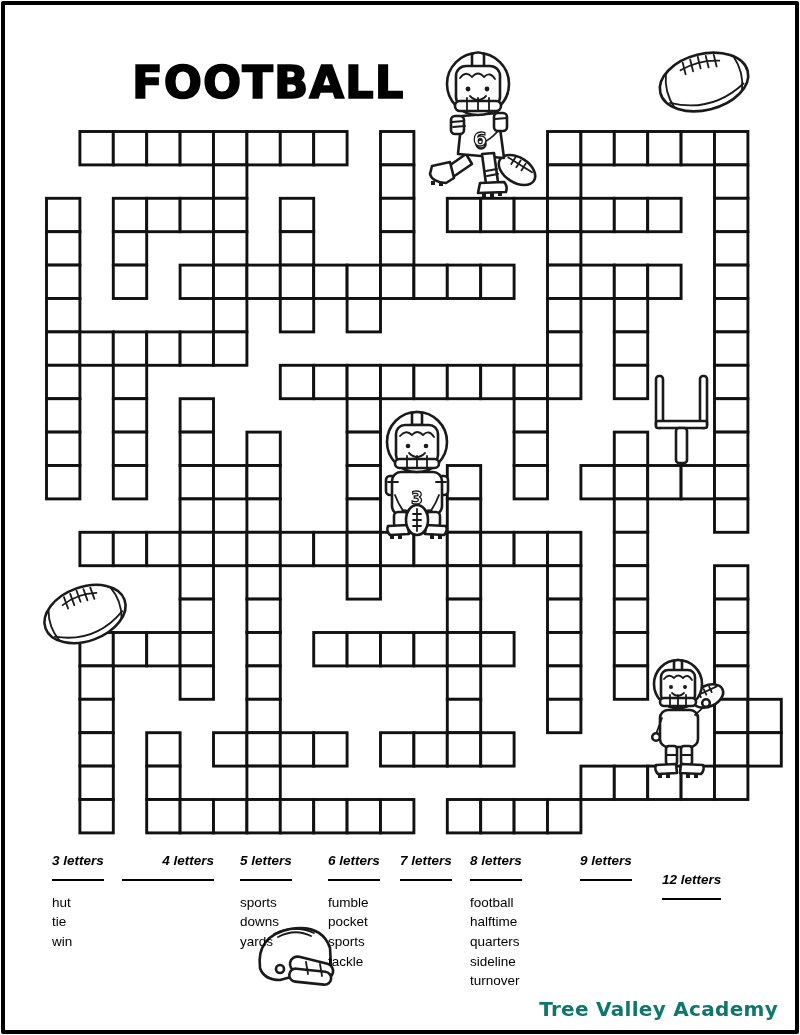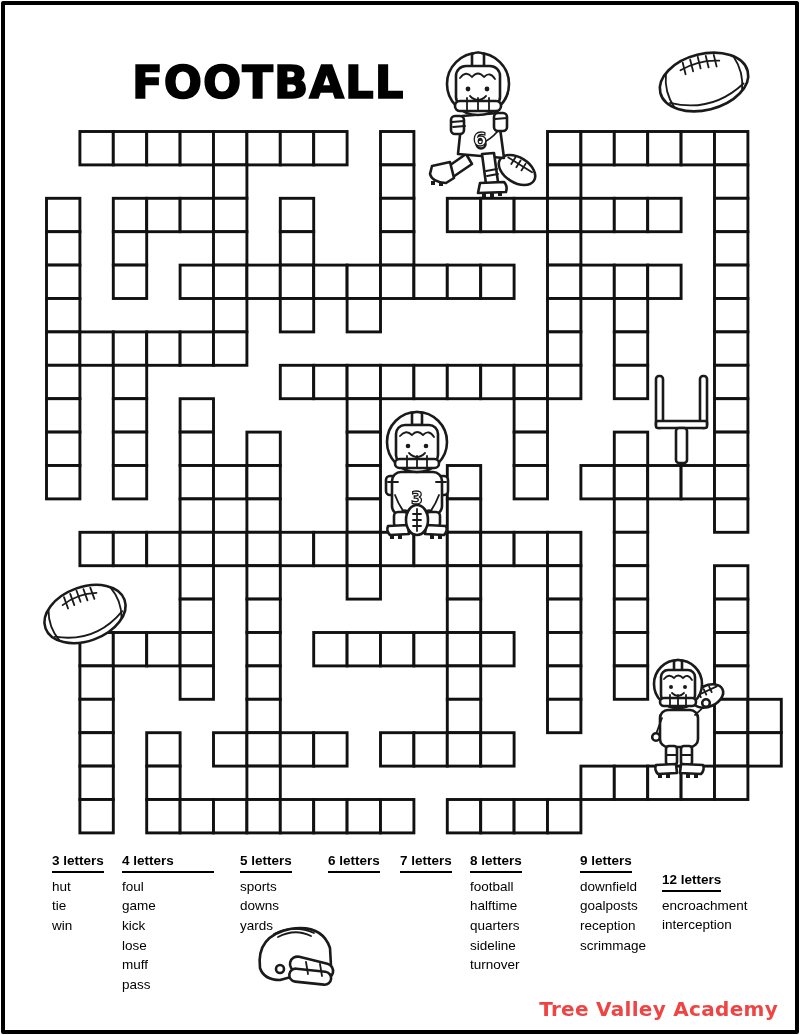--- a/index.html
+++ b/index.html
@@ -21,23 +21,23 @@
   svg.art * { vector-effect:none; }
   .ink { stroke:#1a1a1a; stroke-width:2.6; fill:#fff; stroke-linejoin:round; stroke-linecap:round; }
   .ink-thin { stroke:#1a1a1a; stroke-width:1.8; fill:none; stroke-linecap:round; }
   .ink-fill { fill:#1a1a1a; stroke:none; }
   .jersey-num { font-family:"DejaVu Sans",sans-serif; font-weight:bold; fill:#fff;
     stroke:#1a1a1a; stroke-width:1.3; }
   #gridsvg { position:absolute; left:0; top:0; }
   .wordcol { position:absolute; top:851px; font-size:13.5px; line-height:19.7px; }
   .wc-head {
     font-weight:bold; display:inline-block; border-bottom:2.4px solid #000;
-    margin-bottom:4px; padding-bottom:0px;
+    margin-bottom:12px; padding-bottom:8px;font-style:italic;
   }
-  .wc-head.wide { display:block; width:92px; text-align:left; }
+  .wc-head.wide { display:block; width:92px; text-align:right; }
   .wgroup.stacked { margin-top:19px; }
   .subcols { display:flex; gap:24px; }
   .sub { min-width:40px; }
   .word { height:19.7px; white-space:nowrap; }
   .credit {
     position:absolute; top:997px; right:22px;
     font-family:"DejaVu Sans", sans-serif; font-weight:bold;
     font-size:20px; letter-spacing:0.3px;
   }
 </style>
@@ -434,46 +434,46 @@
           </div>
         </div>
       </div>
     </div>
     <div class="wordcol" style="left: 122px;">
       <div class="wgroup">
         <div>
           <span class="wc-head wide">4 letters</span>
         </div>
         <div class="subcols">
-          <div class="sub">
-            <div class="word">foul</div>
-            <div class="word">game</div>
-            <div class="word">kick</div>
-            <div class="word">lose</div>
-            <div class="word">muff</div>
-            <div class="word">pass</div>
-          </div>
         </div>
       </div>
     </div>
     <div class="wordcol" style="left: 240px;">
       <div class="wgroup">
         <div><span class="wc-head">5 letters</span></div>
         <div>
           <div class="sub">
             <div class="word">sports</div>
             <div class="word">downs</div>
             <div class="word">yards</div>
           </div>
         </div>
       </div>
     </div>
     <div class="wordcol" style="left: 328px;">
       <div class="wgroup">
         <div><span class="wc-head">6 letters</span></div>
+        <div>
+          <div class="sub">
+            <div class="word">fumble</div>
+            <div class="word">pocket</div>
+            <div class="word">sports</div>
+            <div class="word">tackle</div>
+          </div>
+        </div>
       </div>
     </div>
     <div class="wordcol" style="left: 400px;">
       <div class="wgroup">
         <div><span class="wc-head">7 letters</span></div>
       </div>
     </div>
     <div class="wordcol" style="left: 470px;">
       <div class="wgroup">
         <div><span class="wc-head">8 letters</span></div>
@@ -484,36 +484,22 @@
             <div class="word">quarters</div>
             <div class="word">sideline</div>
             <div class="word">turnover</div>
           </div>
         </div>
       </div>
     </div>
     <div class="wordcol" style="left: 580px;">
       <div class="wgroup">
         <div><span class="wc-head">9 letters</span></div>
-        <div>
-          <div class="sub">
-            <div class="word">downfield</div>
-            <div class="word">goalposts</div>
-            <div class="word">reception</div>
-            <div class="word">scrimmage</div>
-          </div>
-        </div>
       </div>
     </div>
     <div class="wordcol" style="left: 662px;">
       <div class="wgroup stacked">
         <div><span class="wc-head">12 letters</span></div>
-        <div>
-          <div class="sub">
-            <div class="word">encroachment</div>
-            <div class="word">interception</div>
-          </div>
-        </div>
       </div>
     </div>
   </div>
 
-<div class="credit" style="color: #ef4444;">Tree Valley Academy</div>
+<div class="credit" style="color: #0f766e;">Tree Valley Academy</div>
 
 </body></html>

